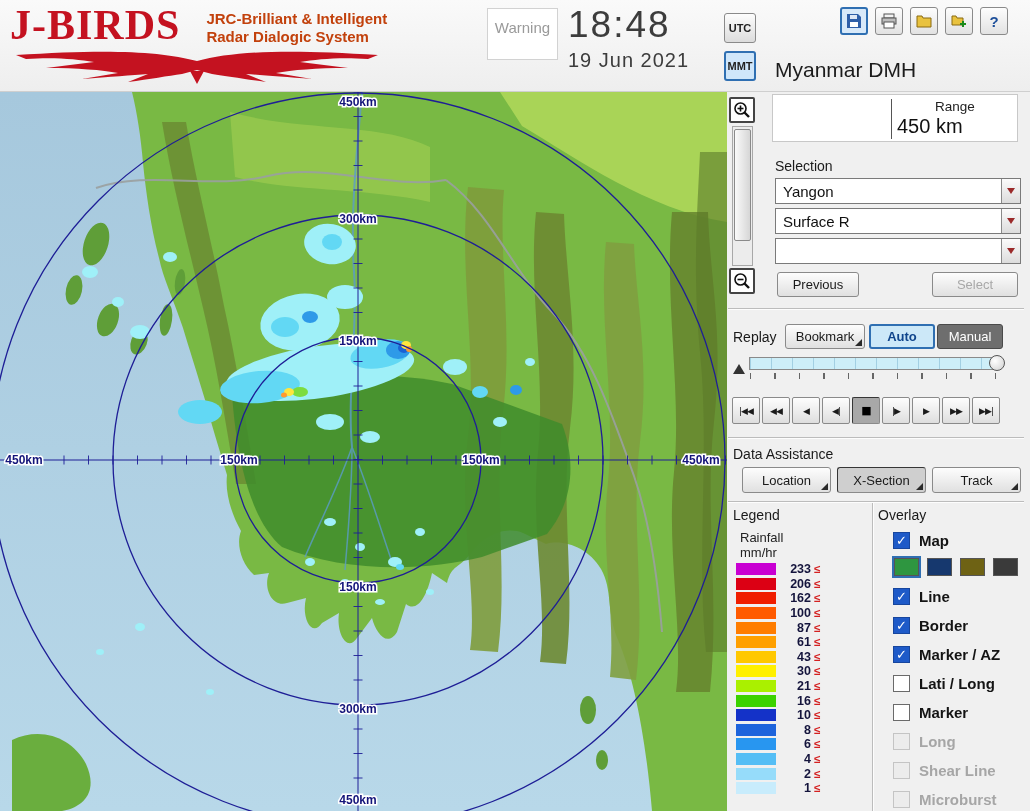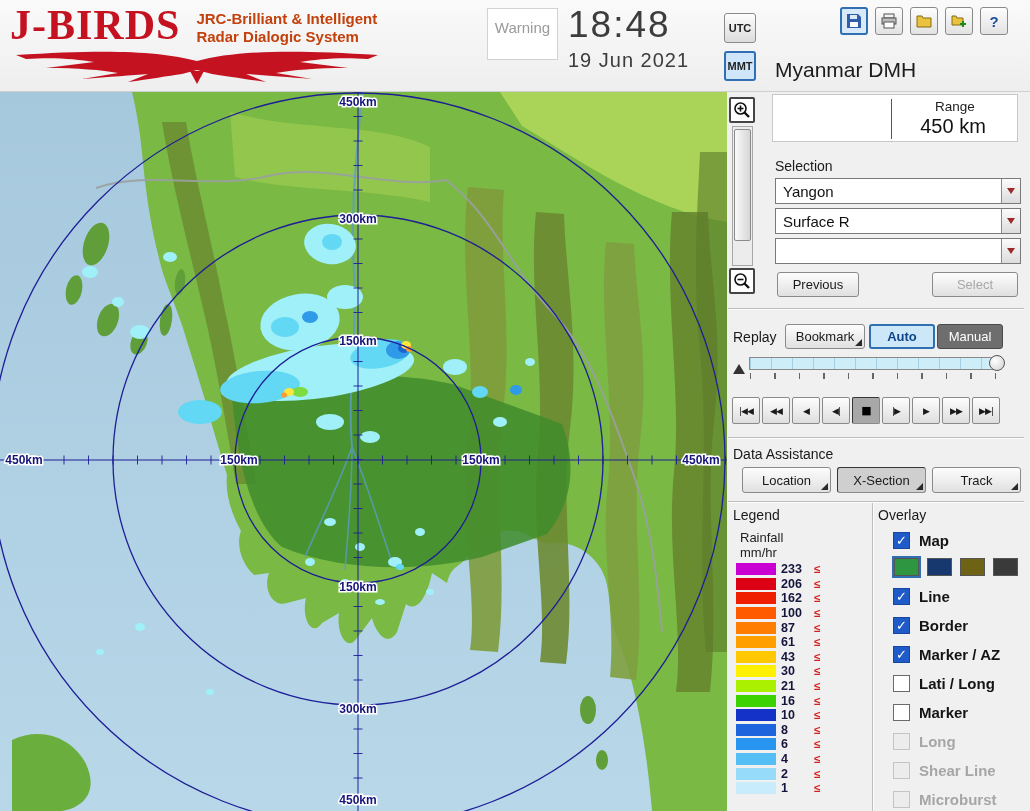--- a/index.html
+++ b/index.html
@@ -31,21 +31,21 @@
   .combo{position:absolute;width:246px;height:26px;background:#fff;border:1px solid #7a7a7a;display:flex;align-items:center}
   .combo .val{flex:1;font-size:15px;color:#111;padding-left:7px}
   .combo .arrow{width:19px;height:100%;background:linear-gradient(#fbfbfb,#dcdcdc);border-left:1px solid #8a8a8a;display:flex;align-items:center;justify-content:center;cursor:pointer}
   .combo .arrow::after{content:"";width:0;height:0;border-left:4px solid transparent;border-right:4px solid transparent;border-top:6px solid #9b2a2a}
   
   .pbtn{width:28px;height:27px;background:linear-gradient(#fdfdfd,#dedede);border:1px solid #8a8a8a;border-radius:2px;font-size:9px;letter-spacing:-1px;color:#1a1a1a;cursor:pointer;font-family:"DejaVu Sans",sans-serif;padding:0}
   .pbtn.pressed{background:#a8a8a8;border-style:inset;color:#000;font-size:11px}
   
   .lrow{display:flex;align-items:center;height:12.6px;margin-bottom:2px}
   .lsw{width:40px;height:12px;display:inline-block}
-  .lval{width:30px;font-size:12.5px;font-weight:bold;color:#14143c;margin-left:5px}
+  .lval{width:30px;text-align:right;font-size:12.5px;font-weight:bold;color:#14143c;margin-left:5px}
   .lop{color:#d42020;font-size:11.5px;margin-left:3px;font-weight:bold}
   
   .orow{display:flex;align-items:center;height:22px;margin-bottom:7px;cursor:pointer}
   .cb{width:17px;height:17px;border:1px solid #6a6a6a;background:#fff;display:flex;align-items:center;justify-content:center;font-size:13px;color:#fff;flex:0 0 auto}
   .cb.on{background:#1e5ac8;border-color:#17469e}
   .cb.cbdis{background:#ececec;border-color:#c4c4c4}
   .olbl{font-size:15px;font-weight:600;color:#141414;margin-left:9px;white-space:nowrap}
   .orow.dis .olbl{color:#a6a6a6}
   .pal{display:flex;gap:8px;height:20px;margin:0 0 7px 1px}
   .psw{width:25px;height:18px;border:1px solid #555;cursor:pointer}
@@ -57,21 +57,21 @@
   .scroll-thumb{position:absolute;background:linear-gradient(90deg,#fafafa,#d6d6d6);border:1px solid #8a8a8a;border-radius:2px;cursor:grab}
 </style>
 </head>
 <body>
 
 <div id="app">
 
   <div class="header"></div>
 
   <div class="abs" style="left:10px;top:4px">
-    <div style="display:flex;align-items:center;gap:16px">
+    <div style="display:flex;align-items:center;gap:26px">
       <span class="logo-title">J-BIRDS</span>
       <div class="logo-sub" style="padding-top:6px">
         <div>JRC-Brilliant &amp; Intelligent</div>
         <div>Radar  Dialogic  System</div>
       </div>
     </div>
     <svg width="374" height="36" viewBox="0 0 374 36" style="margin-top:2px">
       <path fill="#c41220" d="M187,13 C150,3 96,1 6,7 L16,11 C44,9 66,11 84,14 L36,20 C68,20 92,22 108,25 L72,31 C100,29 122,27 138,26 L118,34 C140,31 158,28 172,26 L187,22 L202,26 C216,28 234,31 256,34 L236,26 C252,27 274,29 302,31 L266,25 C282,22 306,20 338,20 L290,14 C308,11 330,9 358,11 L368,7 C278,1 224,3 187,13 Z"></path>
       <path fill="#c41220" d="M180,23 L187,36 L194,23 Z"></path>
     </svg>
@@ -256,21 +256,21 @@
       <line x1="11.5" y1="11.5" x2="16" y2="16" stroke="#111" stroke-width="2.4"></line>
       <line x1="4.5" y1="7.5" x2="10.5" y2="7.5" stroke="#111" stroke-width="1.6"></line>
     </svg>
   </div>
 
   <div class="abs" style="left:775px;top:58px;font-size:21px;color:#1c1c1c">Myanmar DMH</div>
 
   <div class="abs" style="left:772px;top:94px;width:246px;height:48px;background:#fff;border:1px solid #c8c8c8">
     <div class="abs" style="left:118px;top:4px;width:1px;height:40px;background:#555"></div>
     <div class="abs" style="left:124px;top:4px;width:116px;text-align:center;font-size:13.5px;color:#222">Range</div>
-    <div class="abs" style="left:124px;top:20px;width:112px;text-align:center;font-size:20px;color:#111">450 km</div>
+    <div class="abs" style="left:124px;top:20px;width:112px;text-align:left;font-size:20px;color:#111">450 km</div>
   </div>
 
   <div class="abs plabel" style="left:775px;top:158px">Selection</div>
   <div class="combo" style="left:775px;top:178px">
     <span class="val">Yangon</span>
     <span class="arrow"></span>
   </div>
   <div class="combo" style="left:775px;top:208px">
     <span class="val">Surface R</span>
     <span class="arrow"></span>

